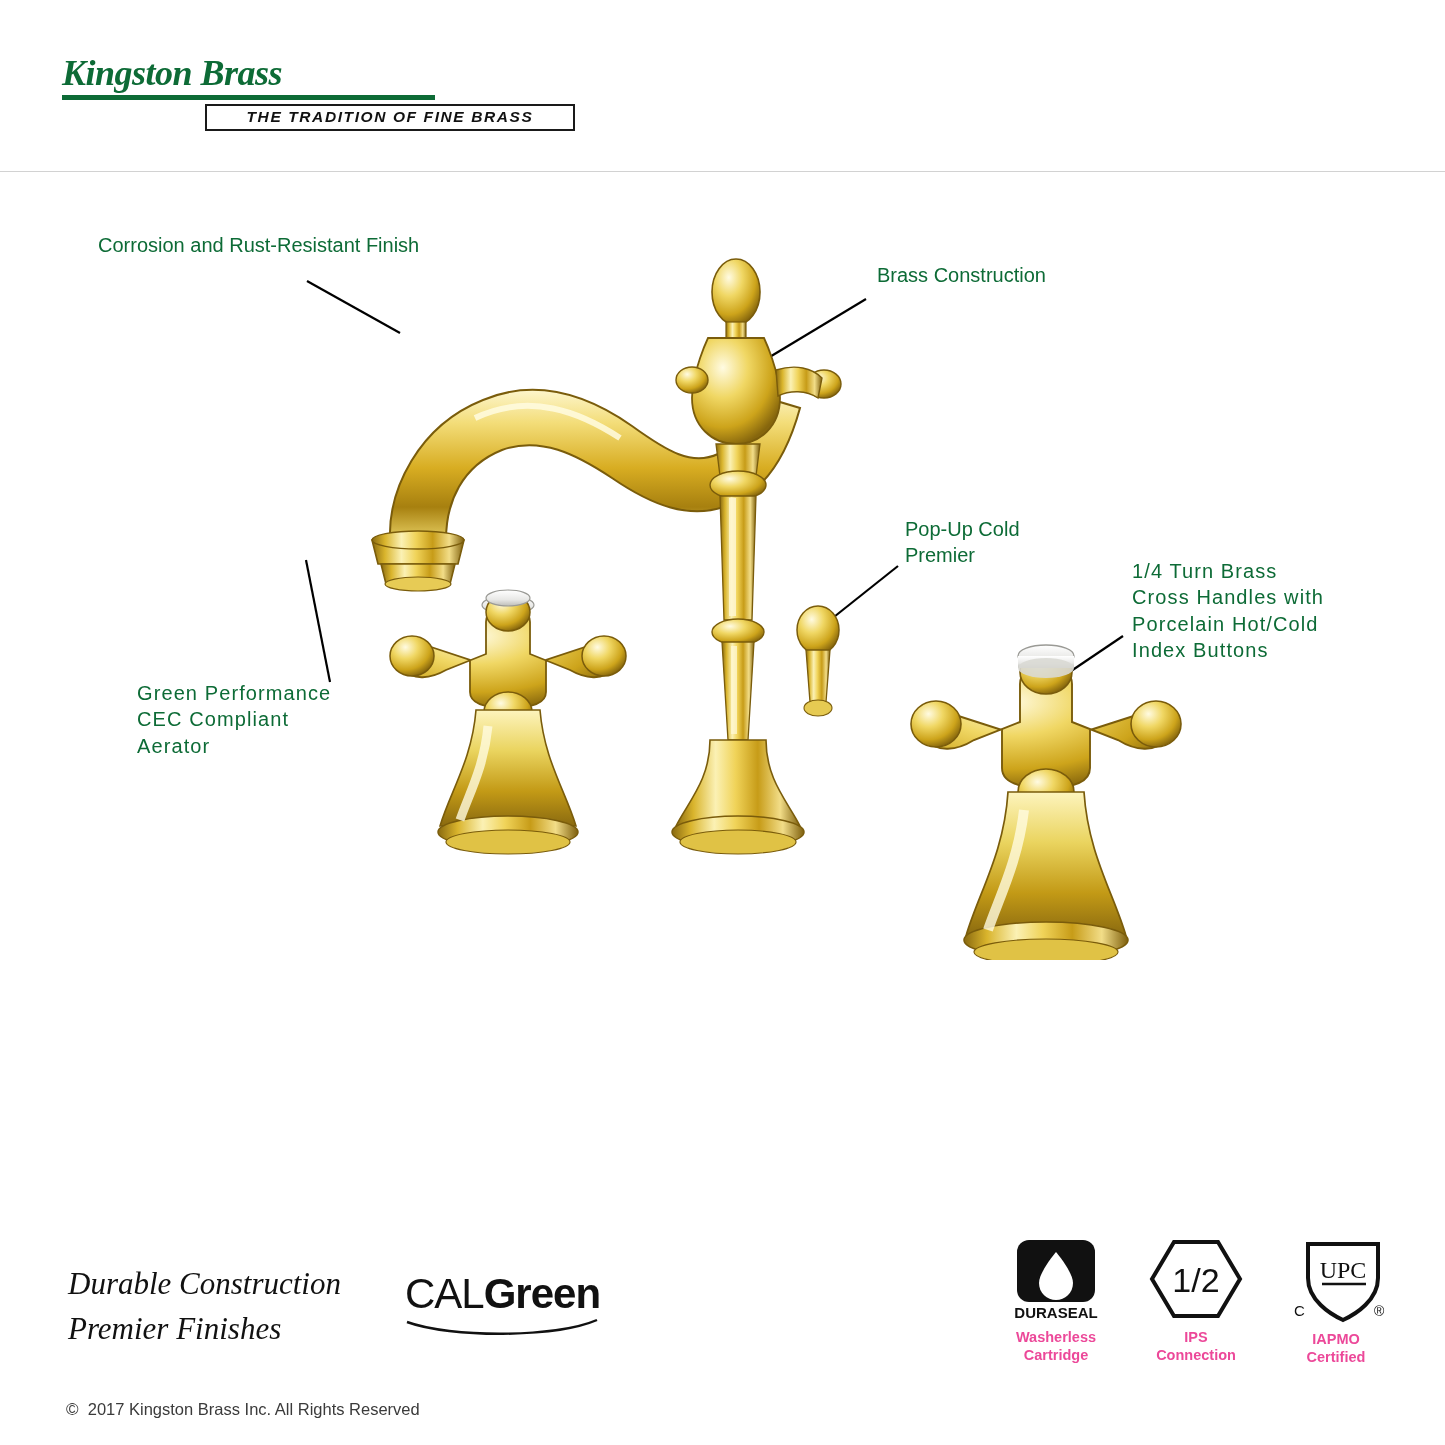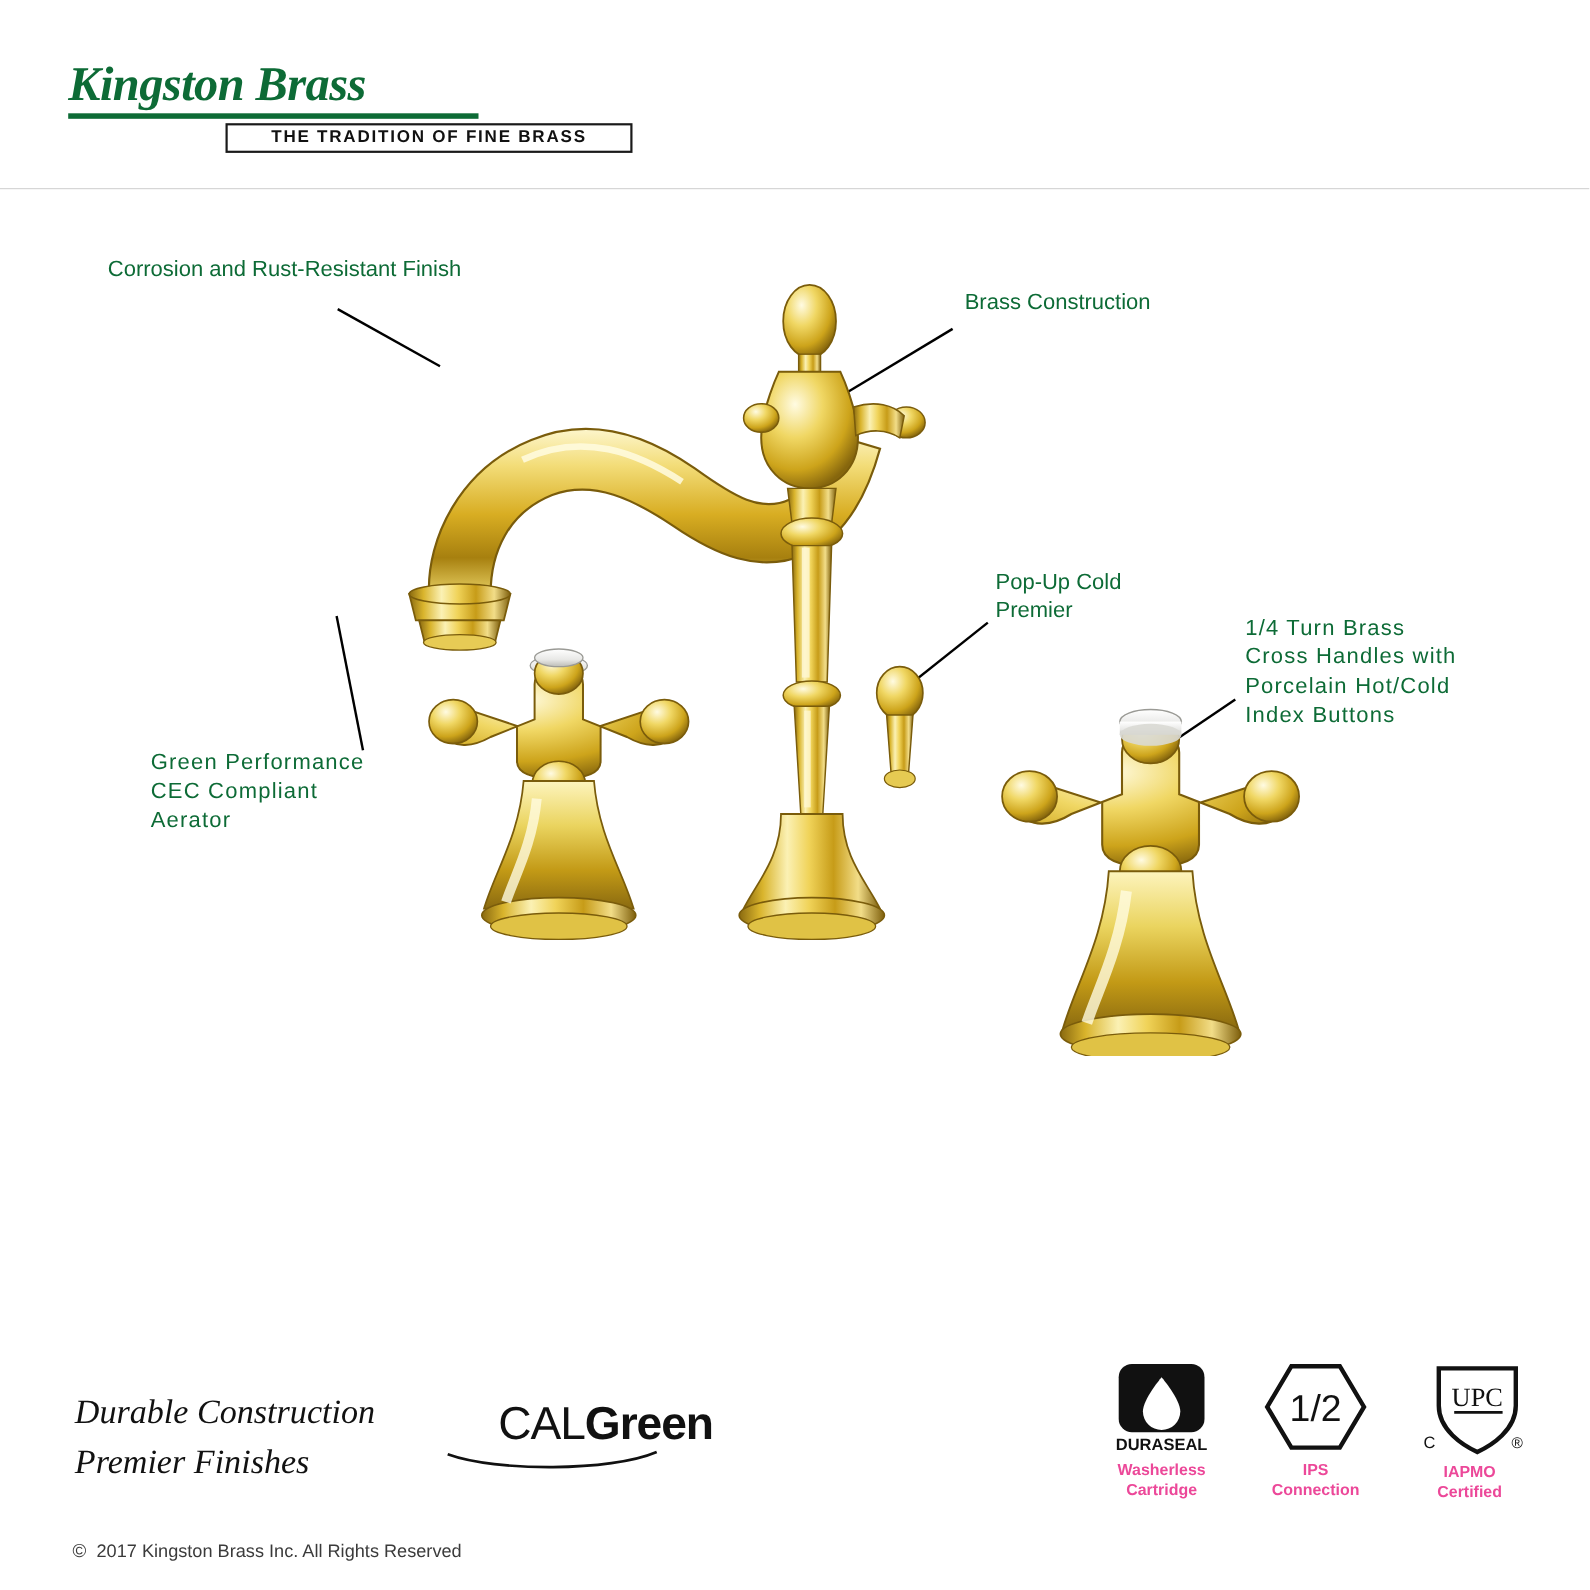--- a/index.html
+++ b/index.html
@@ -13,37 +13,38 @@
   }
   .page { position: absolute; inset: 0; }
 
   
   .header { position:absolute; left:0; top:0; width:1445px; height:172px; }
   .logo-wrap { position:absolute; left:62px; top:55px; }
   .logo-main {
     font-family: "Liberation Serif", serif;
     font-style: italic;
     font-weight: bold;
-    font-size: 44px;
+    font-size: 36px;
     color: #0d6b36;
     letter-spacing: -0.5px;
     line-height: 1;
   }
   .logo-rule { width: 373px; height: 5px; background:#0d6b36; margin-top:4px; }
   .logo-sub {
     margin-top:4px;
     margin-left:143px;
     width: 370px;
     border: 2px solid #1a1a1a;
     padding: 2px 6px 3px 6px;
     font-size: 15.5px;
     font-weight: bold;
     letter-spacing: 1.6px;
     color:#111;
     text-align:center;
+    font-style:italic;
   }
   .header-rule { position:absolute; left:0; top:171px; width:1445px; height:1px; background:#d2d2d2; }
 
   
   .callout {
     position:absolute;
     color:#0d6b36;
     font-size: 20px;
     line-height: 1.32;
     font-family: "Liberation Sans", sans-serif;
@@ -63,21 +64,21 @@
   .tagline {
     position:absolute; left:68px; top:1262px;
     font-family: "Liberation Serif", serif;
     font-style: italic;
     font-size: 31px;
     color:#111;
     line-height:1.45;
   }
   .calgreen { position:absolute; left:405px; top:1270px; width:240px; height:80px; }
   .cal-text {
-    font-size: 42px; letter-spacing:-1px; color:#111;margin-left:48px;
+    font-size: 42px; letter-spacing:-1px; color:#111;
   }
   .cal-light { font-weight:normal; }
   .cal-bold { font-weight:bold; }
 
   .certs { position:absolute; left:1000px; top:1238px; width:400px; height:170px; display:flex; gap:28px; }
   .cert { width:112px; text-align:center; }
   .cert-cap { font-size:14.5px; font-weight:bold; line-height:1.25; margin-top:4px; color:#ec4899; }
 
   .copyright {
     position:absolute; left:66px; top:1400px;

